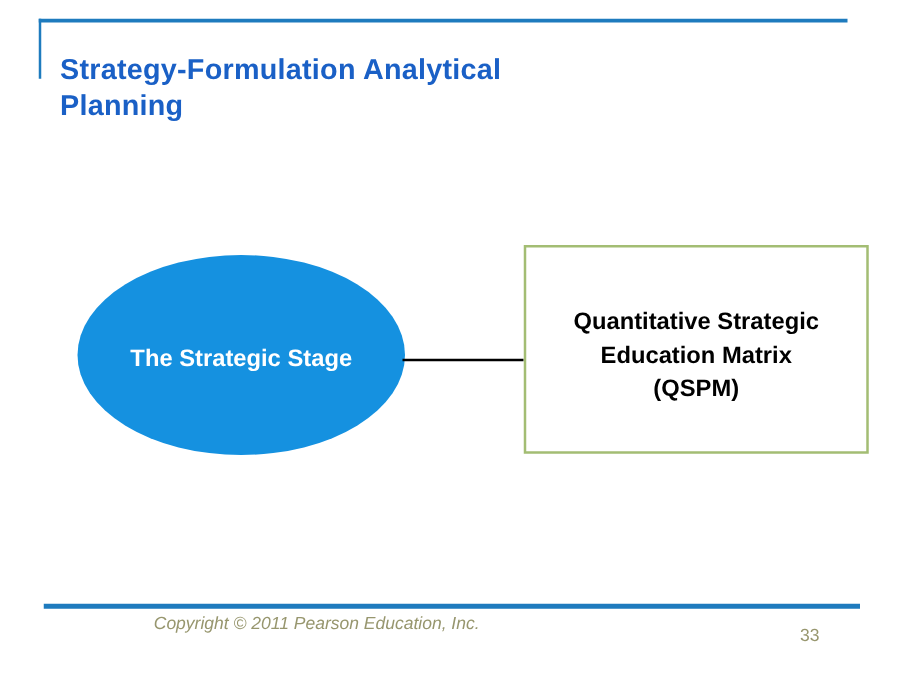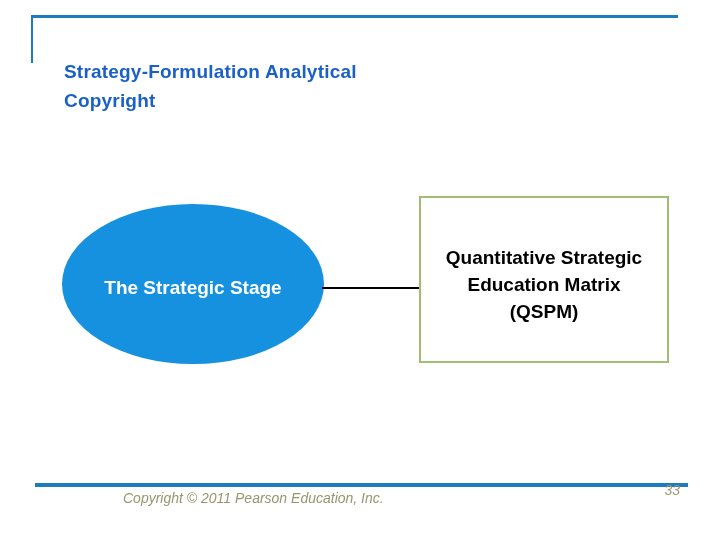--- a/index.html
+++ b/index.html
@@ -21,22 +21,22 @@
   .left-rule {
     position: absolute;
     left: 31px; top: 15px;
     width: 2px; height: 48px;
     background: #1E7BBE;
   }
   
   .title {
     position: absolute;
     left: 48px; top: 41px;
-    margin: 16px;
-    font-size: 19px;
+    margin: 0;
+    font-size: 23px;
     line-height: 29px;
     font-weight: bold;
     color: #1A60C6;
     letter-spacing: 0.2px;
   }
   .title span { display: block; }
   
   .ellipse {
     position: absolute;
     left: 62px; top: 204px;
@@ -62,21 +62,21 @@
   .connector {
     position: absolute;
     left: 322px; top: 287px;
     width: 97px; height: 2px;
     background: #000000;
   }
   
   .qspm-box {
     position: absolute;
     left: 419px; top: 196px;
-    width: 250px; height: 167px;
+    width: 276px; height: 167px;
     box-sizing: border-box;
     border: 2px solid #A3BD73;
     background: #ffffff;
     display: flex;
     flex-direction: column;
     align-items: center;
     justify-content: center;
     padding-top: 10px;
     text-align: center;
   }
@@ -99,39 +99,38 @@
     left: 123px; top: 489px;
     width: 500px;
     text-align: left;
     font-style: italic;
     font-size: 14px;
     line-height: 19px;
     color: #97966E;
   }
   .page-number {
     position: absolute;
-    left: 640px; top: 482px;
+    left: 640px; top: 500px;
     width: 40px;
-    text-align: right;
+    text-align: left;
     font-size: 14px;
     color: #97966E;
-    font-style: italic;
   }
 </style>
 </head>
 <body>
 
 <div class="slide">
 
   <div class="top-rule"></div>
   <div class="left-rule"></div>
 
   <h1 class="title">
     <span>Strategy-Formulation Analytical</span>
-    <span>Copyright</span>
+    <span>Planning</span>
   </h1>
 
   <div class="ellipse">
     <span>The Strategic Stage</span>
   </div>
 
   <div class="connector"></div>
 
   <div class="qspm-box">
     <span>Quantitative Strategic</span>

